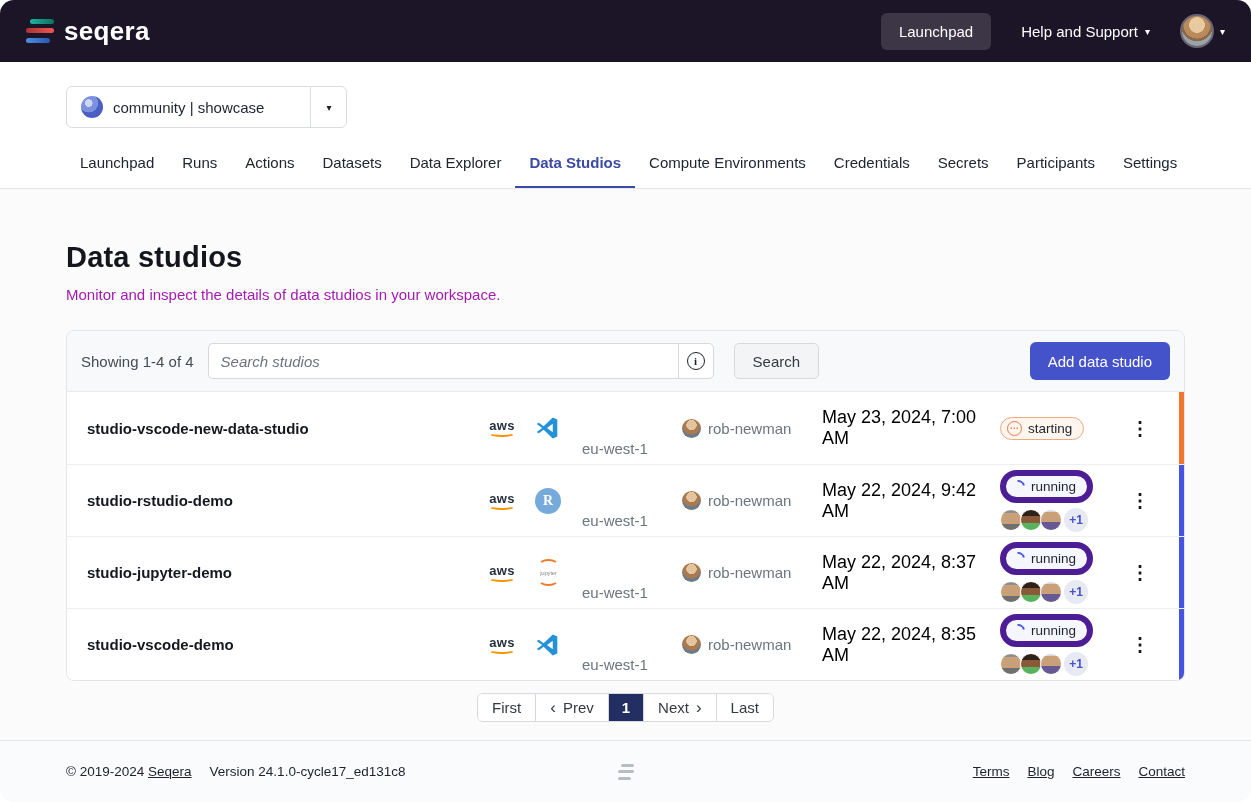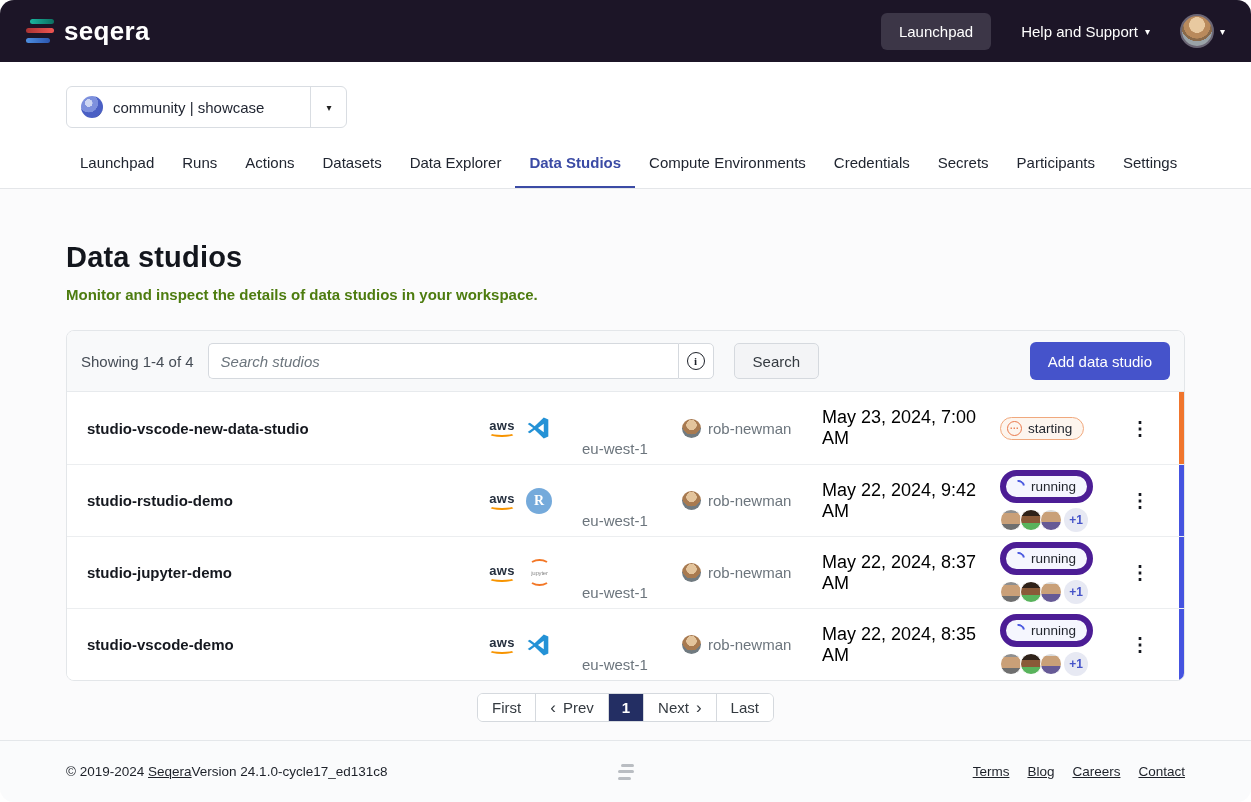--- a/index.html
+++ b/index.html
@@ -31,41 +31,41 @@
     background: radial-gradient(circle at 35% 32%, #cdd6f2 0 18%, #7d90dd 19% 45%, #4a5fc4 46% 75%, #35479e 76% 100%); }
   .ws-name { font-size:15px; color:#1f2430; }
   .ws-caret { width:36px; display:flex; align-items:center; justify-content:center; border-left:1px solid #d9dde2; color:#222; font-size:10px; }
   .tabs { display:flex; margin:26px 0 0 66px; }
   .tab { font-size:15px; color:#212631; padding:0 14px 15px 14px; cursor:pointer; border-bottom:2px solid transparent; white-space:nowrap; }
   .tab.active { color:#3b4ba5; font-weight:600; border-bottom-color:#3b4ba5; }
 
   
   .main { flex:1; padding:0 66px; }
   .page-title { margin-top:52px; font-size:29px; font-weight:700; color:#13161d; letter-spacing:.2px; }
-  .page-sub { margin-top:12px; font-size:15px; color:#4d7c0f;font-weight:bold; }
+  .page-sub { margin-top:12px; font-size:15px; color:#a21caf; }
 
   .panel { margin-top:27px; background:#fff; border:1px solid #e3e6e9; border-radius:8px; overflow:hidden; }
   .toolbar { background:#f8f9fa; display:flex; align-items:center; padding:11px 14px; border-bottom:1px solid #e7eaed; }
   .showing { font-size:15px; color:#454c55; margin-right:14px; white-space:nowrap; }
   .search-group { display:flex; align-items:stretch; }
   .search-input { width:470px; height:36px; border:1px solid #d5d9de; border-right:none; border-radius:5px 0 0 5px; padding:0 12px; font-size:15px; font-style:italic; color:#495057; background:#fff; font-family:inherit; }
   .search-input::placeholder { color:#6c757d; font-style:italic; }
   .info-seg { width:36px; height:36px; border:1px solid #d5d9de; border-radius:0 5px 5px 0; background:#fff; display:flex; align-items:center; justify-content:center; cursor:pointer; }
   .info-glyph { width:18px; height:18px; border:1.6px solid #1d2129; border-radius:50%; display:flex; align-items:center; justify-content:center; font-size:11px; font-weight:700; color:#1d2129; font-family:"Liberation Serif", serif; }
   .search-btn { margin-left:20px; height:36px; padding:0 18px; background:#f3f4f6; border:1px solid #d5d9de; border-radius:5px; font-size:15px; color:#343a40; cursor:pointer; font-family:inherit; }
   .add-btn { margin-left:auto; height:38px; padding:0 18px; background:#4553cb; color:#fff; border:none; border-radius:6px; font-size:15px; cursor:pointer; font-family:inherit; }
 
   
   .row { display:flex; align-items:center; height:72px; padding:0 0 0 20px; position:relative; background:#fff; }
   .row + .row { border-top:1px solid #eceef0; }
   .row-bar { position:absolute; right:0; top:0; bottom:0; width:5px; }
   .bar-starting { background:#f0752d; }
   .bar-running { background:#4553e0; }
   .col-name { width:400px; font-size:15px; font-weight:700; color:#15181f; }
-  .col-icons { width:95px; display:flex; align-items:center; gap:9px; }
+  .col-icons { width:95px; display:flex; align-items:center; gap:18px; }
   .col-region { width:100px; font-size:15px; color:#6c757d;margin-top:40px; }
   .col-user { width:140px; display:flex; align-items:center; gap:7px; font-size:15px; color:#6c757d; }
   .col-date { width:178px; font-size:18px; color:#000000; }
   .col-status { width:112px; display:flex; flex-direction:column; align-items:flex-start; gap:5px; }
   .col-menu { width:56px; display:flex; justify-content:center; }
   .kebab { font-size:19px; color:#15181f; font-weight:700; cursor:pointer; line-height:1; letter-spacing:0; }
 
   .badge { display:inline-flex; align-items:center; gap:6px; border-radius:999px; padding:3px 11px 3px 6px; font-size:13.5px; color:#23272e; background:#fff; }
   .badge-starting { border:1px solid #f0a87d; background:#fdf5ee; }
   .badge-running { border:6px solid #4c1d95; background:#f5f6fe; }
@@ -97,21 +97,21 @@
   
   .pager-wrap { display:flex; justify-content:center; margin-top:12px; }
   .pager { display:flex; align-items:flex-start; border:1px solid #d5d9de; border-radius:6px; overflow:hidden; background:#fff; }
   .pg-btn { display:flex; align-items:center; gap:7px; padding:5px 14px; font-size:15px; color:#343a40; background:#fff; border:none; border-right:1px solid #d5d9de; cursor:pointer; font-family:inherit; }
   .pg-btn:last-child { border-right:none; }
   .pg-page { background:#232e63; color:#fff; font-weight:600; padding:5px 13px; }
   .pg-chev { font-size:17px; color:#343a40; line-height:1; }
 
   
   .footer { height:62px; border-top:1px solid #e4e7ea; background:#fafbfc; display:flex; align-items:center; padding:0 66px; flex-shrink:0; position:relative; }
-  .foot-left { display:flex; align-items:center; font-size:13.5px; color:#1d2129; }
+  .foot-left { display:flex; align-items:center; gap:18px; font-size:13.5px; color:#1d2129; }
   .foot-link { color:#1d2129; text-decoration:underline; cursor:pointer; }
   .foot-mark { position:absolute; left:50%; transform:translateX(-50%); width:16px; height:16px; }
   .foot-mark i { position:absolute; height:3px; border-radius:2px; background:#b9bdc2; display:block; }
   .foot-mark .b1 { top:0; left:3px; right:0; }
   .foot-mark .b2 { top:6px; left:0; right:0; }
   .foot-mark .b3 { bottom:0; left:0; right:3px; }
   .foot-right { margin-left:auto; display:flex; align-items:center; gap:18px; font-size:13.5px; }
 </style>
 </head>
 <body>

